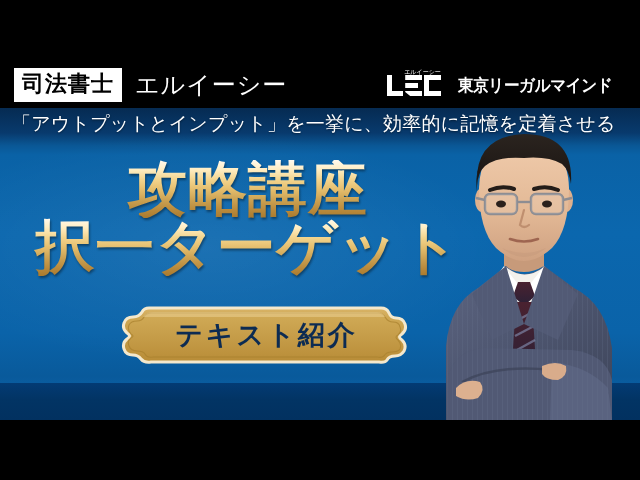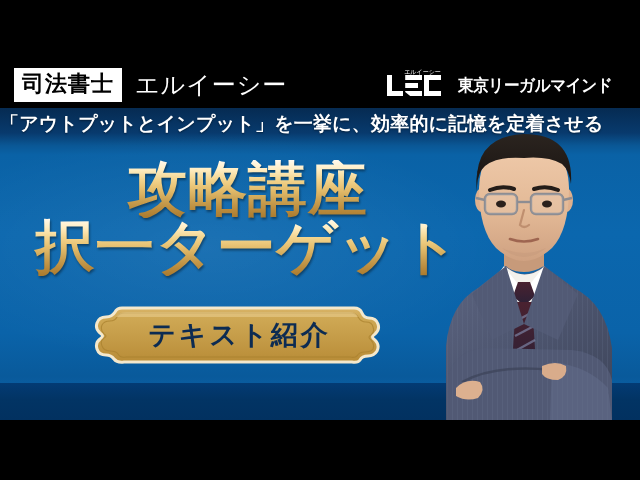--- a/index.html
+++ b/index.html
@@ -171,28 +171,28 @@
     top: 275px;
     width: 640px;
     height: 37px;
     background: linear-gradient(180deg,#033b74 0%, #023464 45%, #023160 100%);
     z-index: 3;
   }
 
   
   .subtitle {
     position: absolute;
-    left: 0;
+    left: 12px;
     top: 112px;
     width: 544px;
     text-align: center;
     color: #ffffff;
     font-family: "DejaVu Serif", "Liberation Serif", serif;
     font-size: 19px;
-    font-weight: 700;
+    font-weight: 400;
     letter-spacing: 0.2px;
     line-height: 1.25;
     white-space: nowrap;
     z-index: 12;
     text-shadow: 0 1px 2px rgba(0,0,0,0.45);
   }
 
   
   .title-wrap {
     position: absolute;
@@ -221,21 +221,21 @@
     color: transparent;
     -webkit-text-fill-color: transparent;
     filter: drop-shadow(1px 2px 1px rgba(0,0,0,0.38));
   }
   .title-line-1 { font-size: 59px; }
   .title-line-2 { font-size: 59px; margin-top: 2px; }
 
   
   .badge {
     position: absolute;
-    left: 92px;
+    left: 119px;
     top: 306px;
     width: 292px;
     height: 58px;
     z-index: 14;
     text-align: center;
   }
   .badge svg { display: block; }
   .badge-label {
     position: absolute;
     left: 0; top: 0;

